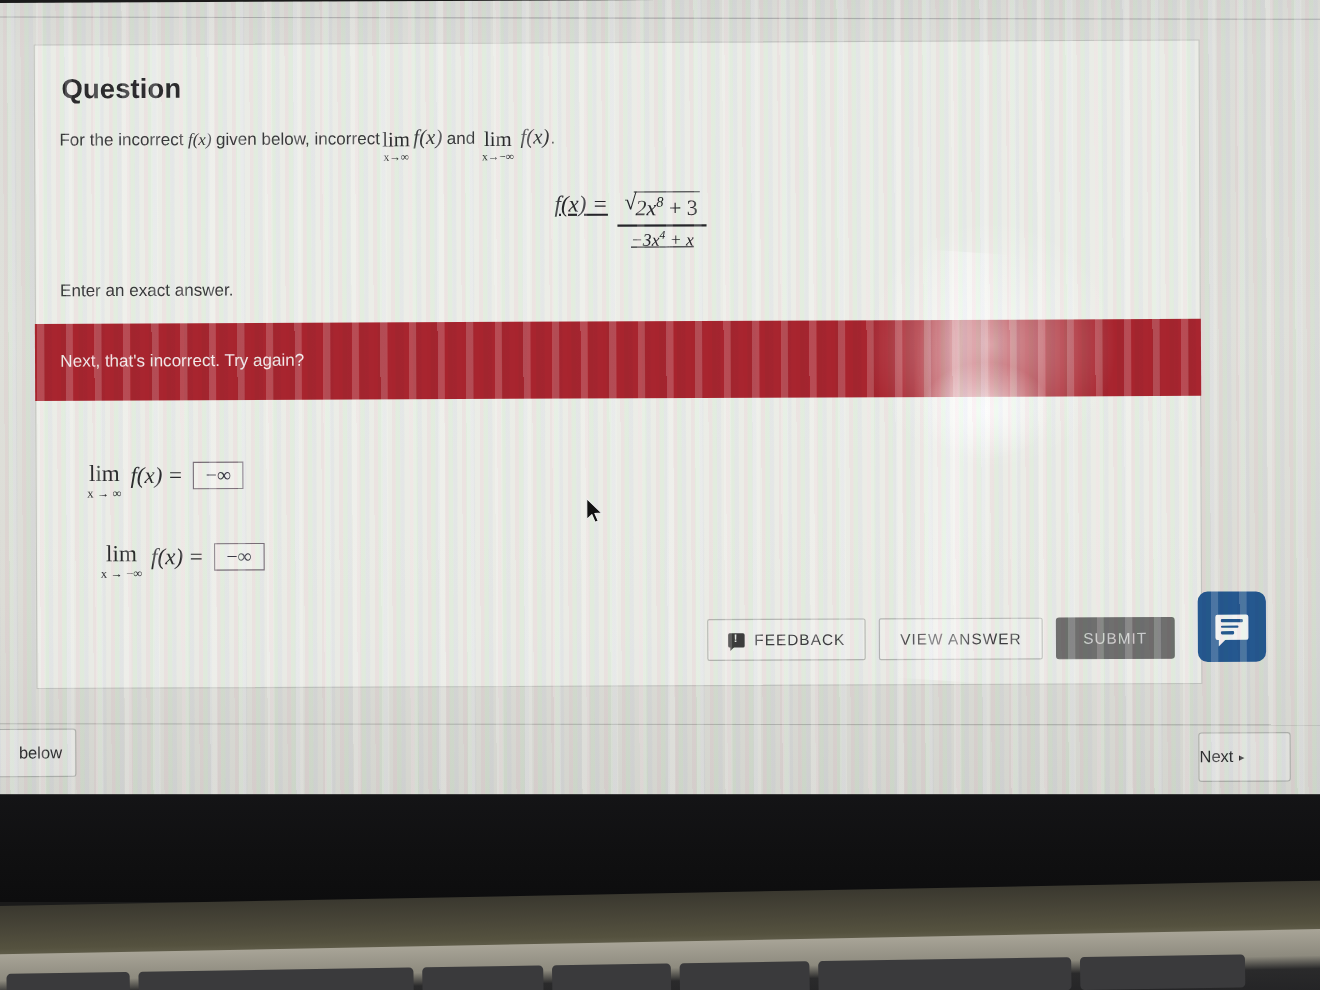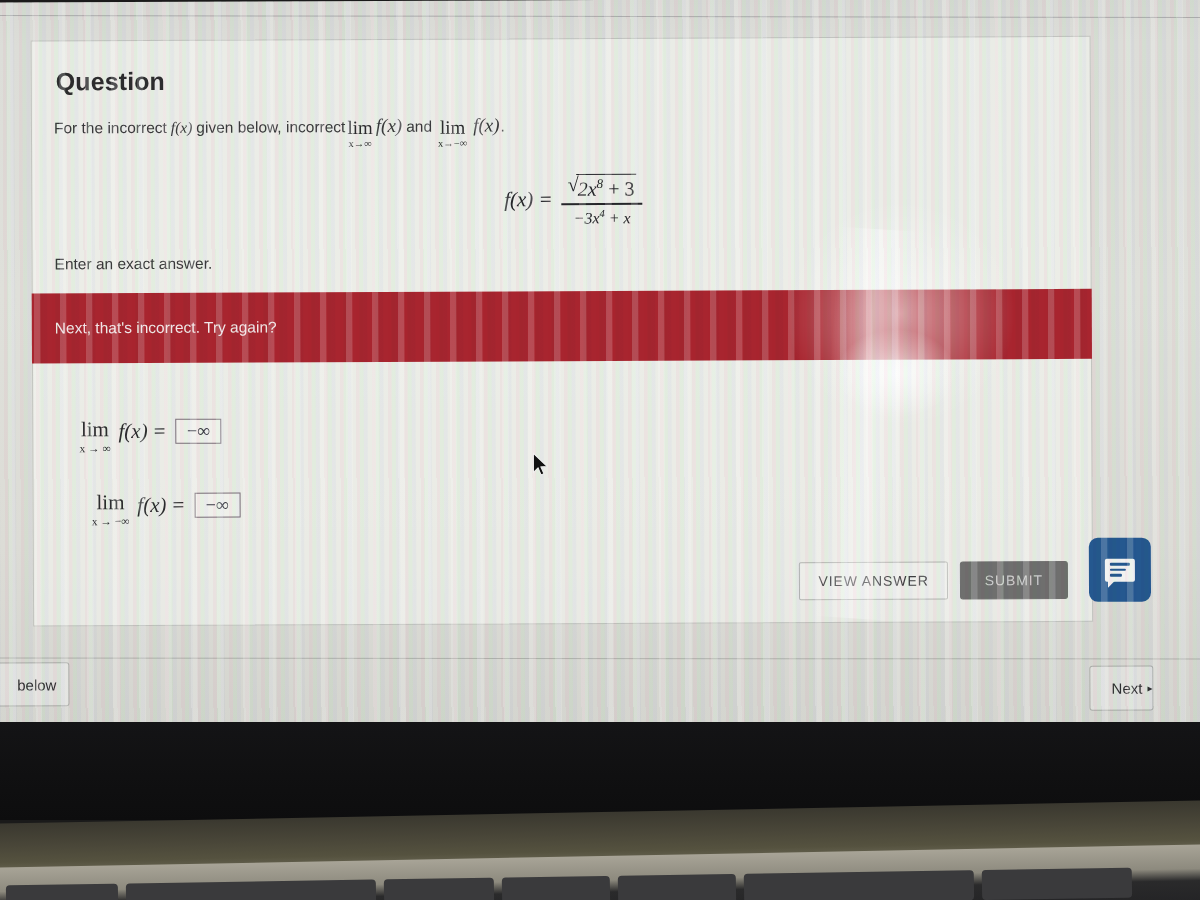--- a/index.html
+++ b/index.html
@@ -145,24 +145,25 @@
   }
 
   .formula-wrap {
     margin-top: 26px;
     display: flex;
     justify-content: center;
     align-items: center;
   }
   .formula {
     display: flex;
-    align-items: center;
+    align-items: flex-start;
     font-family: "Liberation Serif", serif;
     color: #26262a;
     transform: translateX(12px);
+    text-decoration: underline;
   }
   .formula .lhs { font-size: 21px; font-style: italic; margin-right: 9px; }
   .fracbox { display: inline-flex; flex-direction: column; align-items: center; }
   .fracbox .num {
     font-size: 20px;
     padding: 0 6px 3px 6px;
     white-space: nowrap;
   }
   .fracbox .bar {
     width: 100%;
@@ -380,27 +381,27 @@
     justify-content: flex-end;
     padding-right: 12px;
     box-sizing: border-box;
     font-size: 15px;
     color: #2f2f31;
     cursor: pointer;
   }
   .nav-next {
     position: absolute;
     left: 1092px; top: 668px;
-    width: 64px; height: 45px;
+    width: 84px; height: 45px;
     border: 1px solid rgba(150,152,148,0.7);
     border-radius: 3px;
     background: rgba(250,250,248,0.30);
     display: flex;
     align-items: center;
-    justify-content: flex-end;
+    justify-content: flex-start;
     gap: 5px;
     box-sizing: border-box;
     font-size: 15px;
     color: #2f2f31;
     cursor: pointer;
   }
   .caret { font-size: 10px; color: #2f2f31; }
 
   
   .cursor {
@@ -538,20 +539,24 @@
           </span>
           <span class="fx">f(x)</span>
           <span class="eq">=</span>
           <span class="answer-box">−∞</span>
         </div>
 
       </div>
 
       <div class="action-bar">
         <div class="btn">
+          <span class="fb-icon"></span>
+          <span>FEEDBACK</span>
+        </div>
+        <div class="btn">
           <span>VIEW ANSWER</span>
         </div>
         <div class="btn btn-submit">
           <span>SUBMIT</span>
         </div>
       </div>
 
     </div>
 
     <div class="chat-fab">

